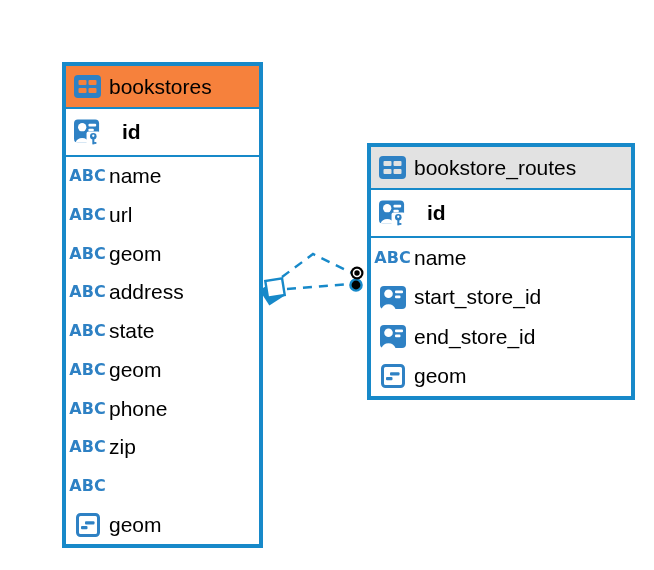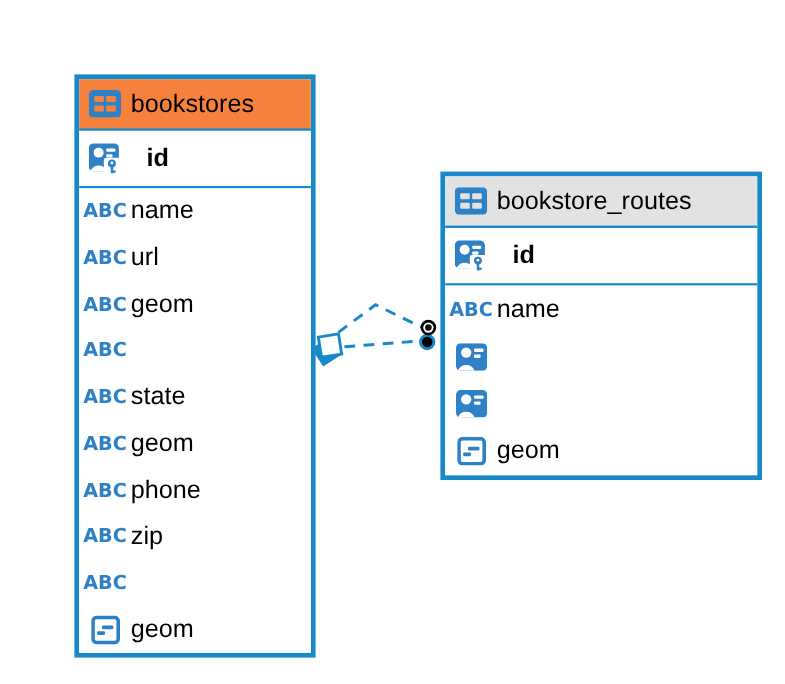--- a/index.html
+++ b/index.html
@@ -78,20 +78,21 @@
   <div class="row">
     <span class="icon abc">ABC</span>
     <span class="flabel">url</span>
   </div>
   <div class="row">
     <span class="icon abc">ABC</span>
     <span class="flabel">geom</span>
   </div>
   <div class="row">
     <span class="icon abc">ABC</span>
+    <span class="flabel">address</span>
   </div>
   <div class="row">
     <span class="icon abc">ABC</span>
     <span class="flabel">state</span>
   </div>
   <div class="row">
     <span class="icon abc">ABC</span>
     <span class="flabel">geom</span>
   </div>
   <div class="row">
@@ -156,31 +157,33 @@
   <div class="row">
     <span class="icon">
       <svg width="26" height="23" viewBox="0 0 26 23">
         <rect x="0" y="0" width="26" height="23" rx="4" fill="#2e81c4"></rect>
         <circle cx="8.5" cy="7.8" r="4.3" fill="#fff"></circle>
         <path d="M1.5 23 a7.5 7.5 0 0 1 14 0 z" fill="#fff"></path>
         <rect x="15" y="4.5" width="8" height="2.8" rx="1" fill="#fff"></rect>
         <rect x="15" y="9.5" width="5.5" height="2.8" rx="1" fill="#fff"></rect>
       </svg>
     </span>
+    <span class="flabel">start_store_id</span>
   </div>
   <div class="row">
     <span class="icon">
       <svg width="26" height="23" viewBox="0 0 26 23">
         <rect x="0" y="0" width="26" height="23" rx="4" fill="#2e81c4"></rect>
         <circle cx="8.5" cy="7.8" r="4.3" fill="#fff"></circle>
         <path d="M1.5 23 a7.5 7.5 0 0 1 14 0 z" fill="#fff"></path>
         <rect x="15" y="4.5" width="8" height="2.8" rx="1" fill="#fff"></rect>
         <rect x="15" y="9.5" width="5.5" height="2.8" rx="1" fill="#fff"></rect>
       </svg>
     </span>
+    <span class="flabel">end_store_id</span>
   </div>
   <div class="row">
     <span class="icon">
       <svg width="24" height="24" viewBox="0 0 24 24">
         <rect x="1.5" y="1.5" width="21" height="21" rx="3" fill="#fff" stroke="#2e81c4" stroke-width="3"></rect>
         <rect x="9" y="8.2" width="9.5" height="3.2" rx="1" fill="#2e81c4"></rect>
         <rect x="5" y="13" width="6.5" height="3.2" rx="1" fill="#2e81c4"></rect>
       </svg>
     </span>
     <span class="flabel">geom</span>

